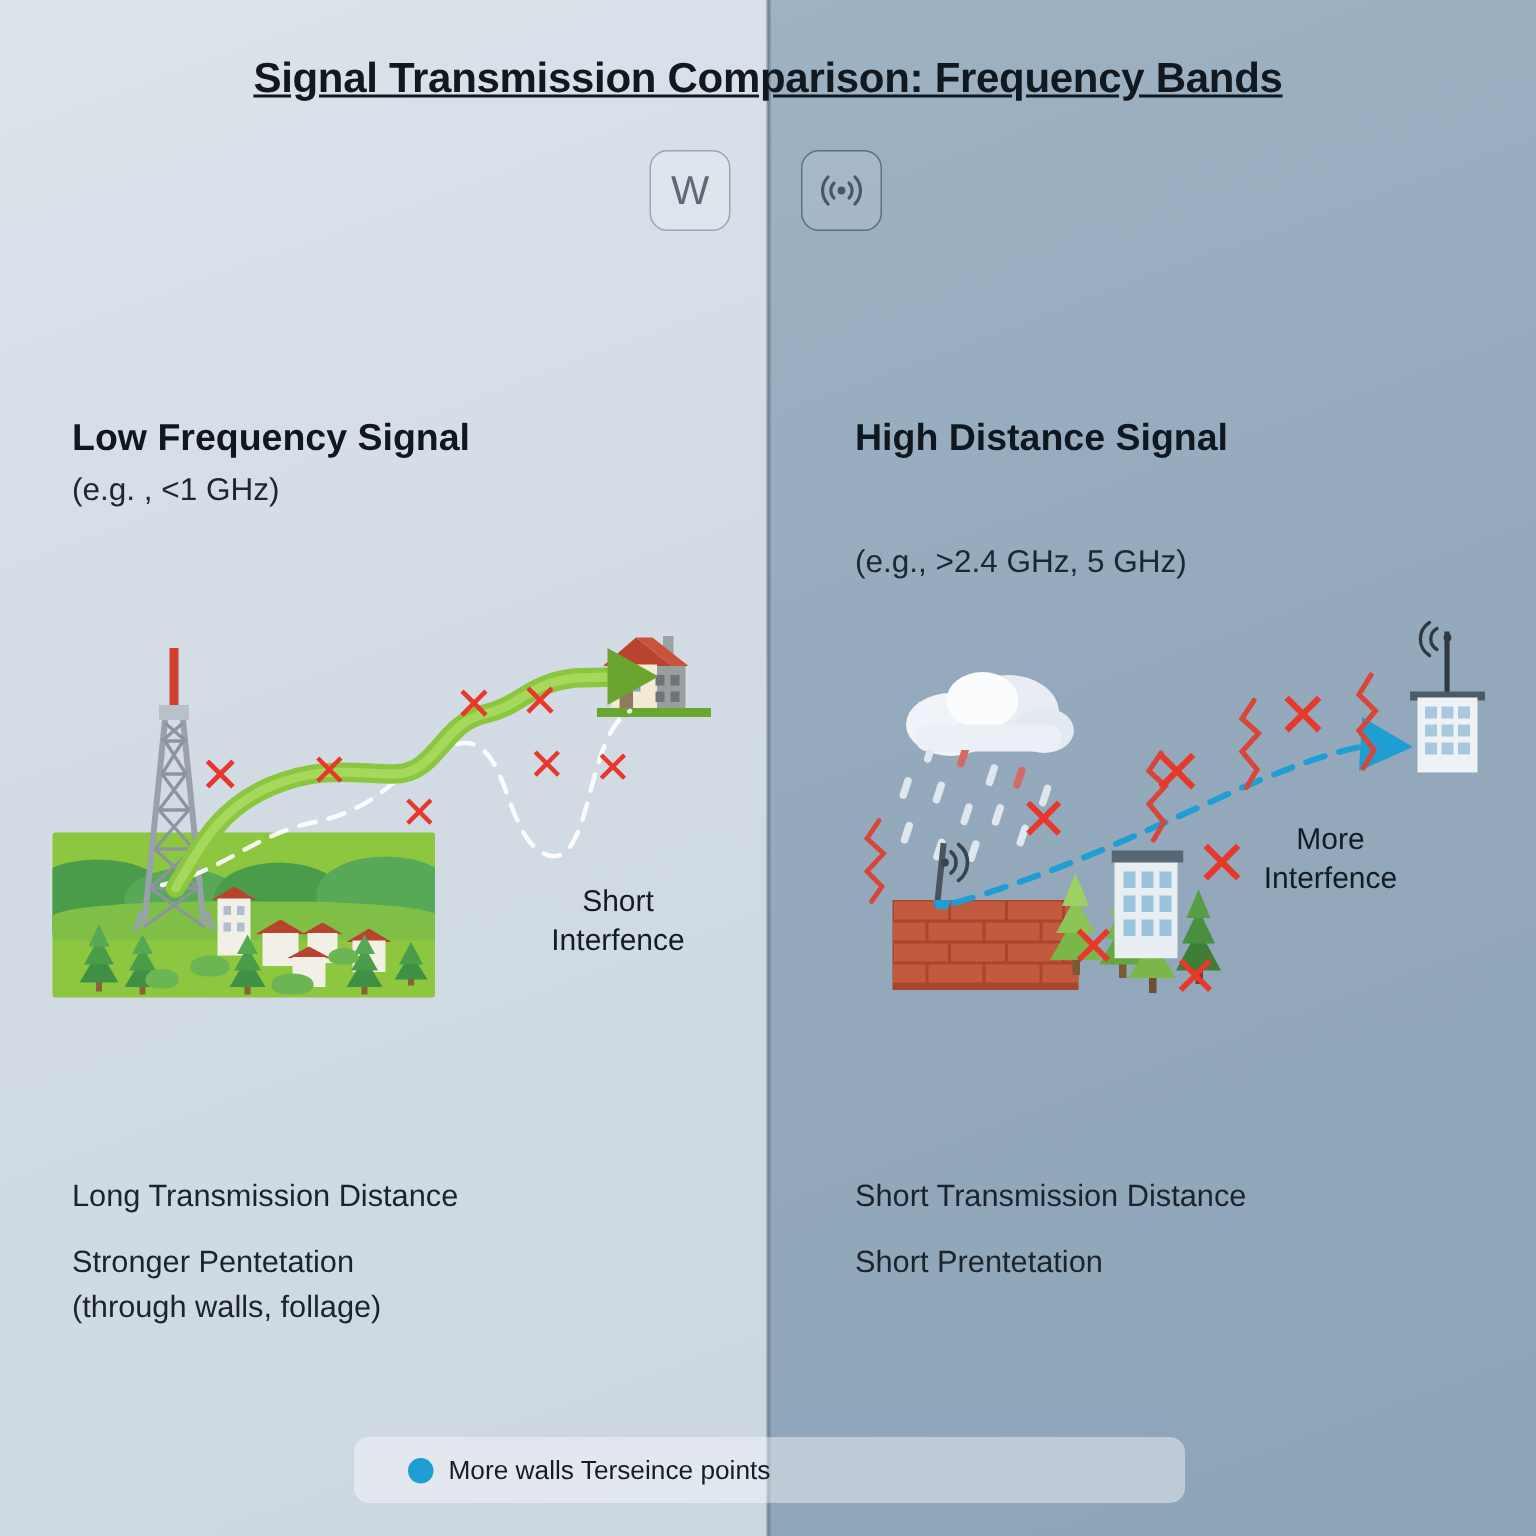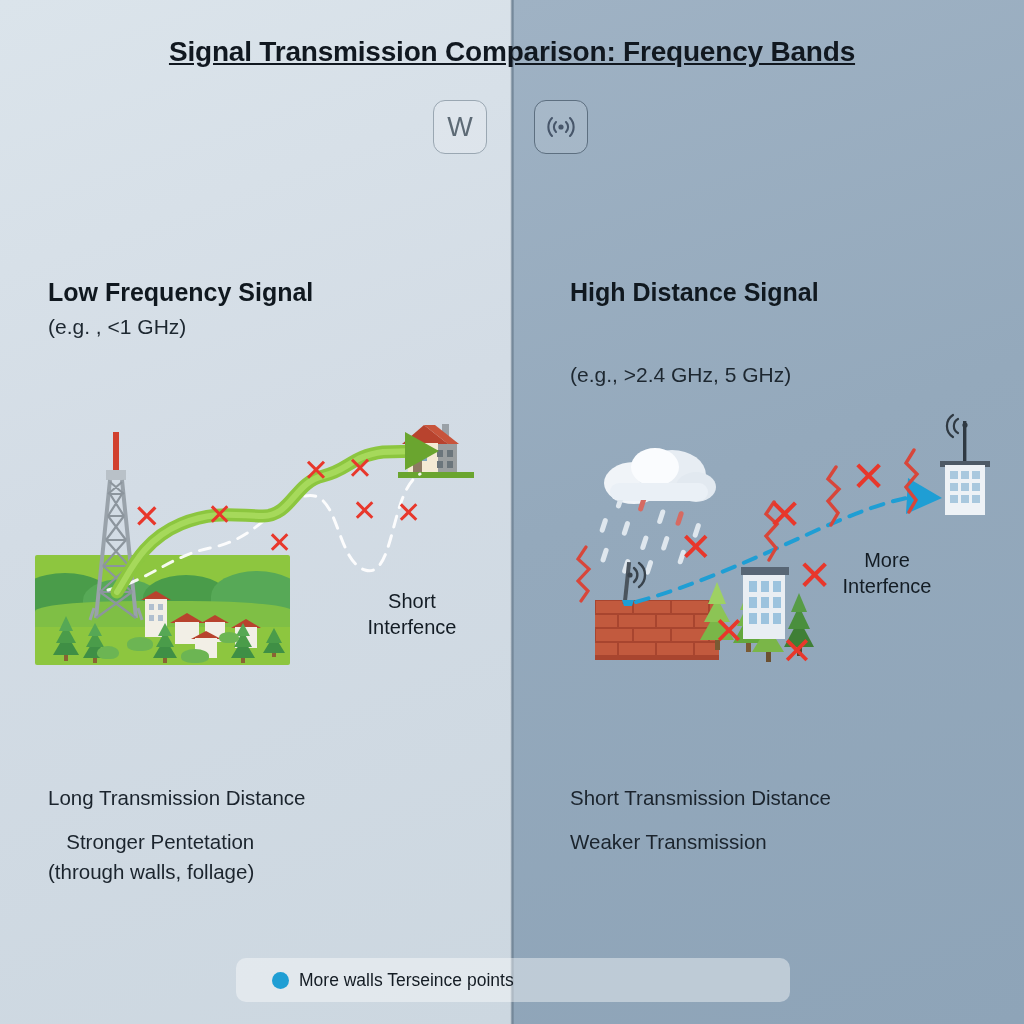--- a/index.html
+++ b/index.html
@@ -34,21 +34,21 @@
 
   
   .heading{position:absolute;font-size:25px;font-weight:bold;color:#10181f;}
   .subheading{position:absolute;font-size:21px;color:#1d2730;}
   #h-left{left:48px;top:278px;}
   #s-left{left:48px;top:315px;}
   #h-right{left:570px;top:278px;}
   #s-right{left:570px;top:315px;margin-top:48px;}
 
   
-  .feat{position:absolute;font-size:20.5px;color:#1b242d;line-height:30px;text-align:right;}
+  .feat{position:absolute;font-size:20.5px;color:#1b242d;line-height:30px;}
   #f-left-1{left:48px;top:783px;}
   #f-left-2{left:48px;top:827px;}
   #f-right-1{left:570px;top:783px;}
   #f-right-2{left:570px;top:827px;}
 
   
   .scene{position:absolute;}
   .xmark{position:absolute;color:#e8372b;font-weight:bold;line-height:1;
     font-family:"DejaVu Sans",sans-serif;}
   .lbl{position:absolute;font-size:20px;color:#131c24;text-align:center;
@@ -414,21 +414,21 @@
       <div>Interfence</div>
     </div>
   </div>
 
   <div class="feat" id="f-left-1">Long Transmission Distance</div>
   <div class="feat" id="f-left-2">
     <div>Stronger Pentetation</div>
     <div>(through walls, follage)</div>
   </div>
   <div class="feat" id="f-right-1">Short Transmission Distance</div>
-  <div class="feat" id="f-right-2">Weaker Transmission</div>
+  <div class="feat" id="f-right-2">Short Prentetation</div>
 
   <div id="legend">
     <div class="leg-item" id="leg-2">
       <span class="dot" id="dot-2" style="background: rgb(31, 158, 212);"></span>
       <span class="leg-txt">More walls Terseince points</span>
     </div>
   </div>
 
 </div>
 

